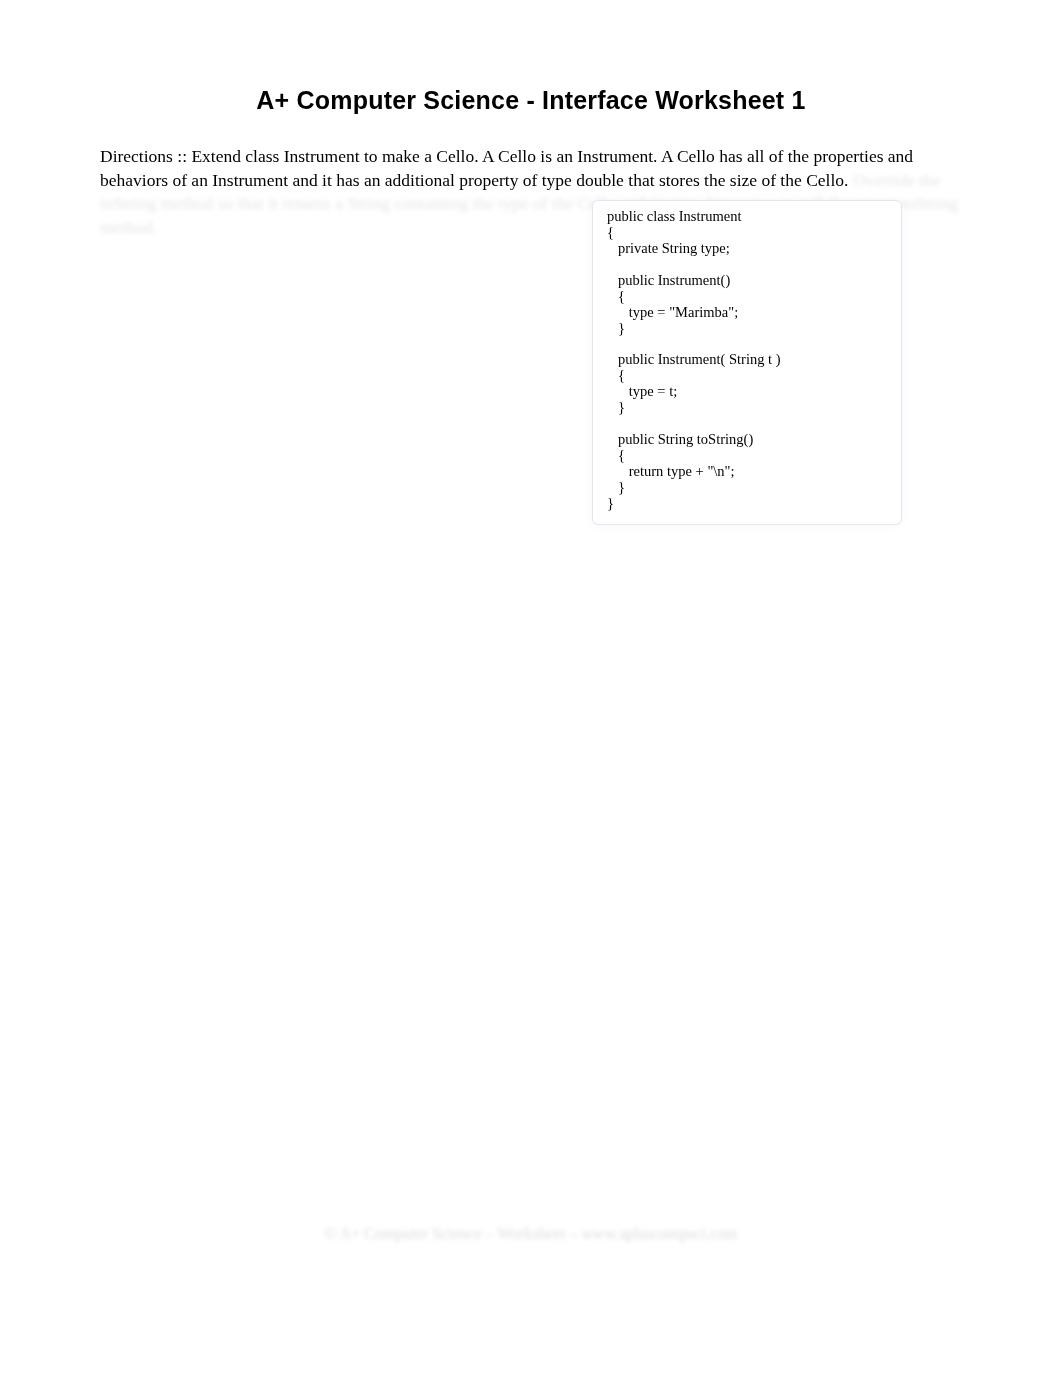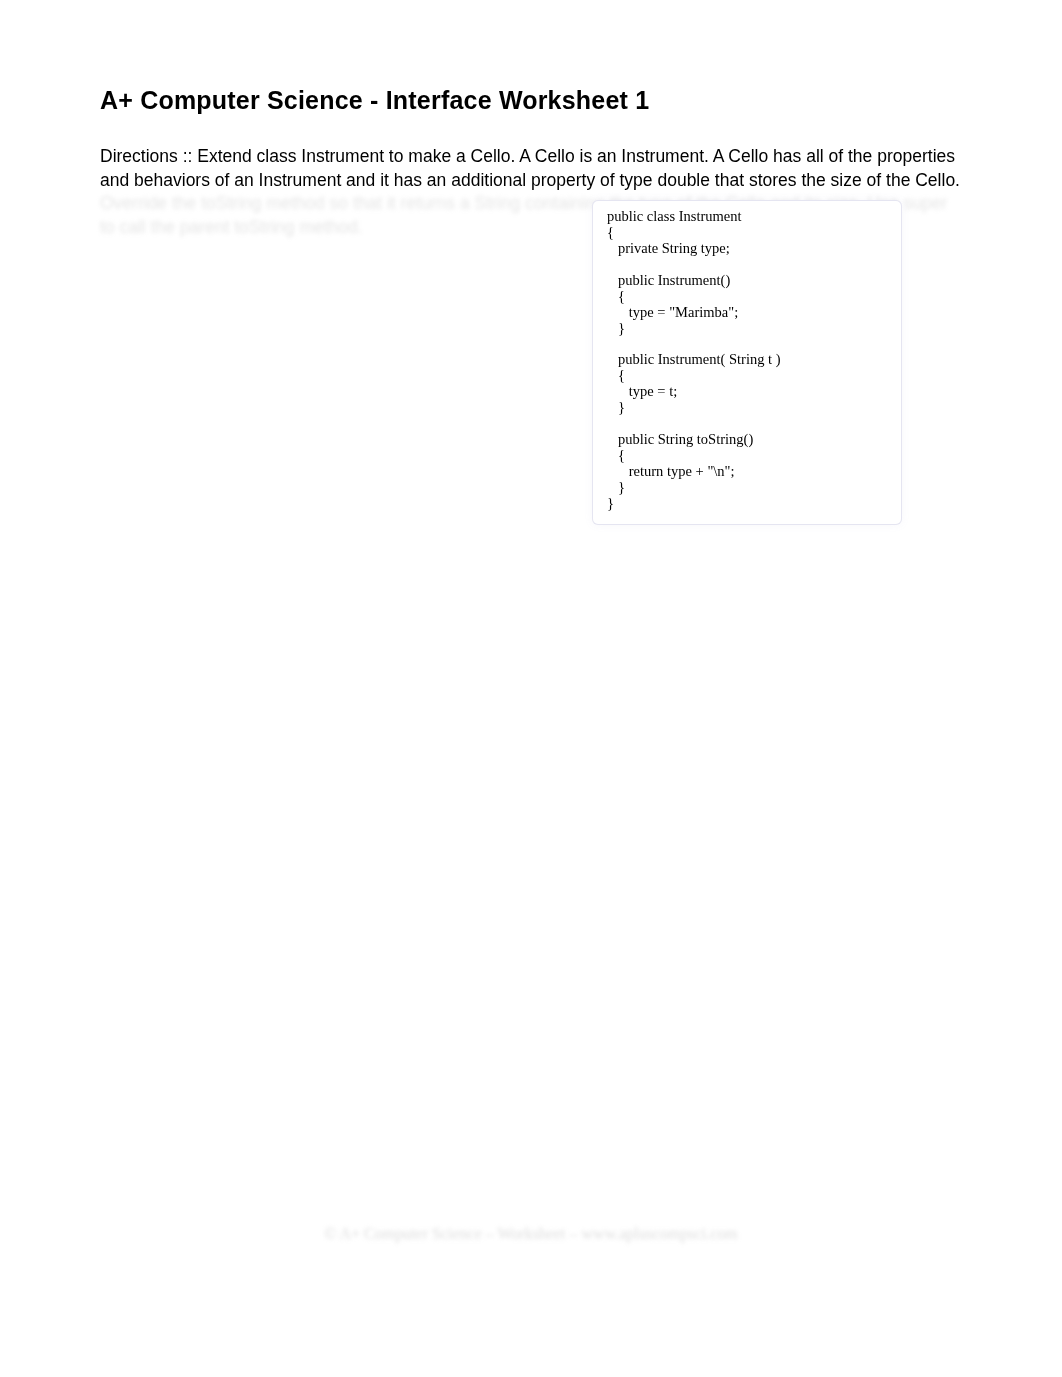--- a/index.html
+++ b/index.html
@@ -13,30 +13,30 @@
       background: #ffffff;
       font-family: "Times New Roman", Times, serif;
       position: relative;
     }
     .page {
       padding: 60px 100px 40px 100px;
       position: relative;
       height: 100%;
     }
     .title {
-      text-align: left;
+      text-align: center;
       font-family: Arial, Helvetica, sans-serif;
       font-weight: bold;
       font-size: 25px;
       margin-top: 26px;
       margin-bottom: 30px;
       letter-spacing: 0.2px;
     }
     .directions {
-      font-family: Liberation Sans, sans-serif;
+      font-family: Liberation Serif, serif;
       font-size: 17.5px;
       line-height: 1.35;
       color: #000;
     }
     .blurred {
       color: rgba(180,180,180,0.35);
       filter: blur(2px);
       user-select: none;
     }
     .blurred-line {

